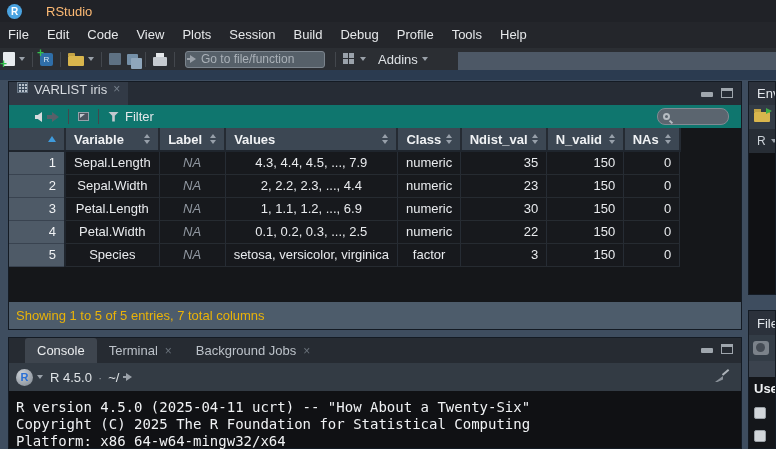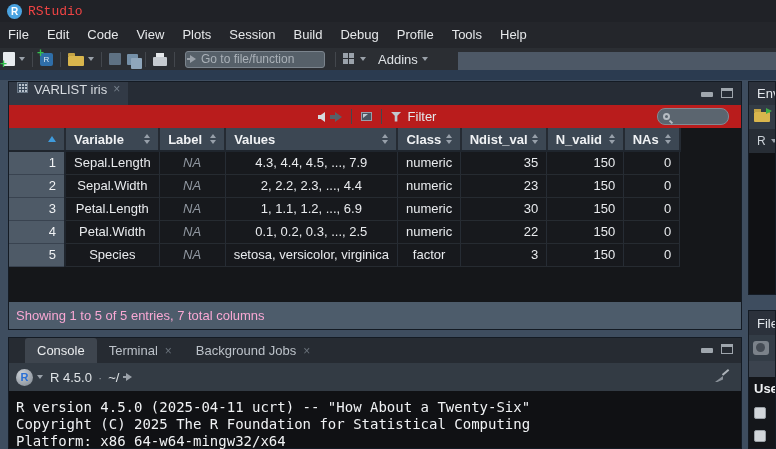--- a/index.html
+++ b/index.html
@@ -2,21 +2,21 @@
 <html><head>
 <meta charset="utf-8">
 <style>
   * { margin:0; padding:0; box-sizing:border-box; }
   html,body { width:776px; height:449px; overflow:hidden; }
   body { font-family:"Liberation Sans", sans-serif; position:relative; background:#3e4d5f; font-size:13px; }
 
   
   .titlebar { position:absolute; left:0; top:0; width:776px; height:22px; background:#202227; display:flex; align-items:center; padding-left:7px; }
   .app-icon { width:15px; height:15px; border-radius:50%; background:#4aa3e0; color:#fff; font-size:10px; font-weight:bold; display:flex; align-items:center; justify-content:center; }
-  .app-title { color:#ef4444; margin-left:6px; font-size:13px;font-family:Liberation Mono, monospace; }
+  .app-title { color:#fdba74; margin-left:24px; font-size:13px; }
 
   .menubar { position:absolute; left:0; top:22px; width:776px; height:26px; background:#24262b; display:flex; align-items:center; padding-left:2px; }
   .menu-item { color:#e6e8ea; padding:0 6px; margin-right:6px; height:26px; line-height:26px; cursor:default; }
 
   .toolbar { position:absolute; left:0; top:48px; width:776px; height:22px; background:#2b2e33; display:flex; align-items:center; }
   .toolbar-right-fill { position:absolute; left:458px; top:4px; right:0; bottom:0; background:#4d5866; }
   .navy-strip { position:absolute; left:0; top:70px; width:776px; height:10px; background:#2b3b50; }
   .tb-btn { display:flex; align-items:center; margin:0 3px; height:20px; }
   .tb-sep { width:1px; height:15px; background:#43474d; margin:0 4px; }
   .caret { width:0; height:0; border-left:3px solid transparent; border-right:3px solid transparent; border-top:4px solid #9aa1a9; margin-left:4px; }
@@ -53,21 +53,21 @@
   
   .varlist-pane { left:8px; top:81px; width:734px; height:249px; }
   .vtab { height:23px; background:#323a46; display:flex; padding:0 8px; gap:6px; }
   .ic-table { width:11px; height:11px; background-color:#b9c2cc; border:1px solid #6b7886;
     background-image:linear-gradient(to right, rgba(50,66,84,.9) 1px, transparent 1px),
                      linear-gradient(to bottom, rgba(50,66,84,.9) 1px, transparent 1px);
     background-size:3px 3px; }
   .vtab-label { color:#d8dce1; }
   .tab-close { color:#76808c; font-size:12px; }
 
-  .filterbar { height:23px; background:#b91c1c; display:flex; align-items:center; padding:0 6px; position:relative;justify-content:center; }
+  .filterbar { height:23px; background:#0f766e; display:flex; align-items:center; padding:0 22px; position:relative; }
   .arrow-back { width:0; height:0; border-top:5px solid transparent; border-bottom:5px solid transparent; border-right:7px solid #d6dadd; position:relative; margin-left:4px; }
   .arrow-back::after { content:""; position:absolute; left:0; top:-2px; width:5px; height:4px; background:#d6dadd; }
   .arrow-fwd { width:0; height:0; border-top:5px solid transparent; border-bottom:5px solid transparent; border-left:7px solid #596069; position:relative; margin-left:10px; }
   .arrow-fwd::after { content:""; position:absolute; left:-12px; top:-2px; width:5px; height:4px; background:#596069; }
   .ic-popout { width:11px; height:9px; border:1px solid #97a0aa; position:relative; background:#4a545f; }
   .ic-popout::after { content:""; position:absolute; left:1px; top:1px; width:0; height:0; border-bottom:4px solid transparent; border-left:5px solid #c3c9cf; }
   .ic-funnel { width:11px; height:10px; background:#c2c8cf; clip-path:polygon(0 0,100% 0,62% 42%,62% 100%,38% 100%,38% 42%); }
   .filter-label { color:#e3e7ea; margin-left:6px; }
   .search-box { position:absolute; right:12px; top:3px; width:72px; height:17px; background:#5b656f; border:1px solid #828a93; border-radius:8px; display:flex; align-items:center; padding:0 5px; }
   .ic-mag { width:7px; height:7px; border:2px solid #b6bcc2; border-radius:50%; position:relative; flex:none; }
@@ -82,21 +82,21 @@
   .tri-up { width:0; height:0; border-left:3px solid transparent; border-right:3px solid transparent; border-bottom:4px solid #97a0aa; }
   .tri-down { width:0; height:0; border-left:3px solid transparent; border-right:3px solid transparent; border-top:4px solid #97a0aa; }
   .tri-up.active { border-bottom-color:#3f9bdc; border-left-width:4px; border-right-width:4px; border-bottom-width:6px; }
   .grid td { background:#17191d; color:#e9ebee; border-right:1px solid #262c34; border-bottom:1px solid #262b31;text-align:center; }
   .grid td.rownum { background:#4e5a67; color:#f0f2f4; text-align:right; border-right:2px solid #20262e; border-bottom:1px solid #394350; }
   .grid th.rownum-h { background:#3c4753; }
   .grid td.num { text-align:right; }
   .grid td.na { color:#9097a0; font-style:italic; }
   .c0{width:56px;} .c1{width:86px;} .c2{width:66px;} .c3{width:159px;} .c4{width:62px;} .c5{width:86px;} .c6{width:77px;} .c7{width:56px;}
 
-  .status-bar { position:absolute; left:0; right:0; bottom:0; height:27px; background:#4d5c6b; color:#f9a8d4; display:flex; align-items:center; padding-left:7px; }
+  .status-bar { position:absolute; left:0; right:0; bottom:0; height:27px; background:#4d5c6b; color:#eab308; display:flex; align-items:center; padding-left:7px; }
 
   
   .console-pane { left:8px; top:337px; width:734px; height:112px; background:#101114; }
   .ctabs { height:25px; background:#262b32; display:flex; align-items:stretch; position:relative;padding-left:16px; }
   .ctab { display:flex; align-items:center; gap:7px; padding:0 12px; color:#bcc2c9; }
   .ctab.active { background:#3e454e; color:#e9ebed; border-radius:3px 3px 0 0; }
   .ctab .tab-close { font-size:12px; color:#6b737c; }
   .console-toolbar { height:28px; background:#333b44; display:flex; align-items:center; padding:0 7px; position:relative; }
   .ic-rball { width:17px; height:17px; border-radius:50%; background:radial-gradient(circle at 35% 30%, #cdd2d8, #7d858e); color:#2a6fd4; font-weight:bold; font-size:11px; display:flex; align-items:center; justify-content:center; }
   .cr-label { color:#dfe3e6; margin-left:7px; }

